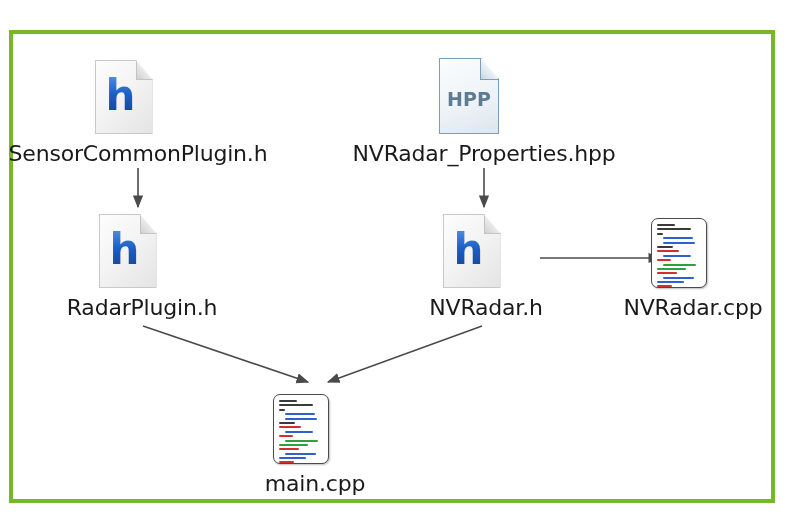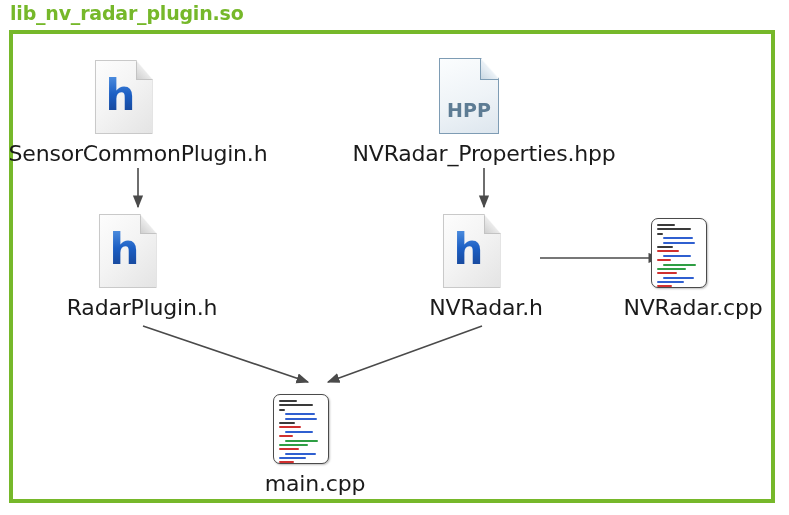--- a/index.html
+++ b/index.html
@@ -125,21 +125,21 @@
     background: linear-gradient(225deg, #ffffff 0%, #e7eef4 60%, #c9d7e2 100%);
     border-left: 1.5px solid #7e9cb4;
     border-bottom: 1.5px solid #7e9cb4;
     box-sizing: border-box;
     clip-path: polygon(0 0, 100% 100%, 0 100%);
   }
   .icon-hpp .glyph {
     position: absolute;
     left: 0;
     right: 0;
-    bottom: 13px;
+    bottom: 24px;
     text-align: center;
     font-size: 19px;
     font-weight: bold;
     color: #5d7c94;
     letter-spacing: 0px;
     font-family: "DejaVu Sans", "Liberation Sans", sans-serif;
   }
 
   
   .icon-cpp {
@@ -172,21 +172,20 @@
     width: 789px;
     height: 515px;
     pointer-events: none;
   }
 </style>
 </head>
 <body>
 
 <div id="canvas">
 
-  <div class="module-title">lib_nv_radar_plugin.so</div>
 
   <div class="module-frame"></div>
 
   <svg class="arrows" viewBox="0 0 789 515" xmlns="http://www.w3.org/2000/svg">
     <defs>
       <marker id="ah" markerWidth="9" markerHeight="9" refX="7.2" refY="3.2" orient="auto" markerUnits="strokeWidth">
         <path d="M0,0 L8,3.2 L0,6.4 z" fill="#4a4a4a"></path>
       </marker>
     </defs>
 

